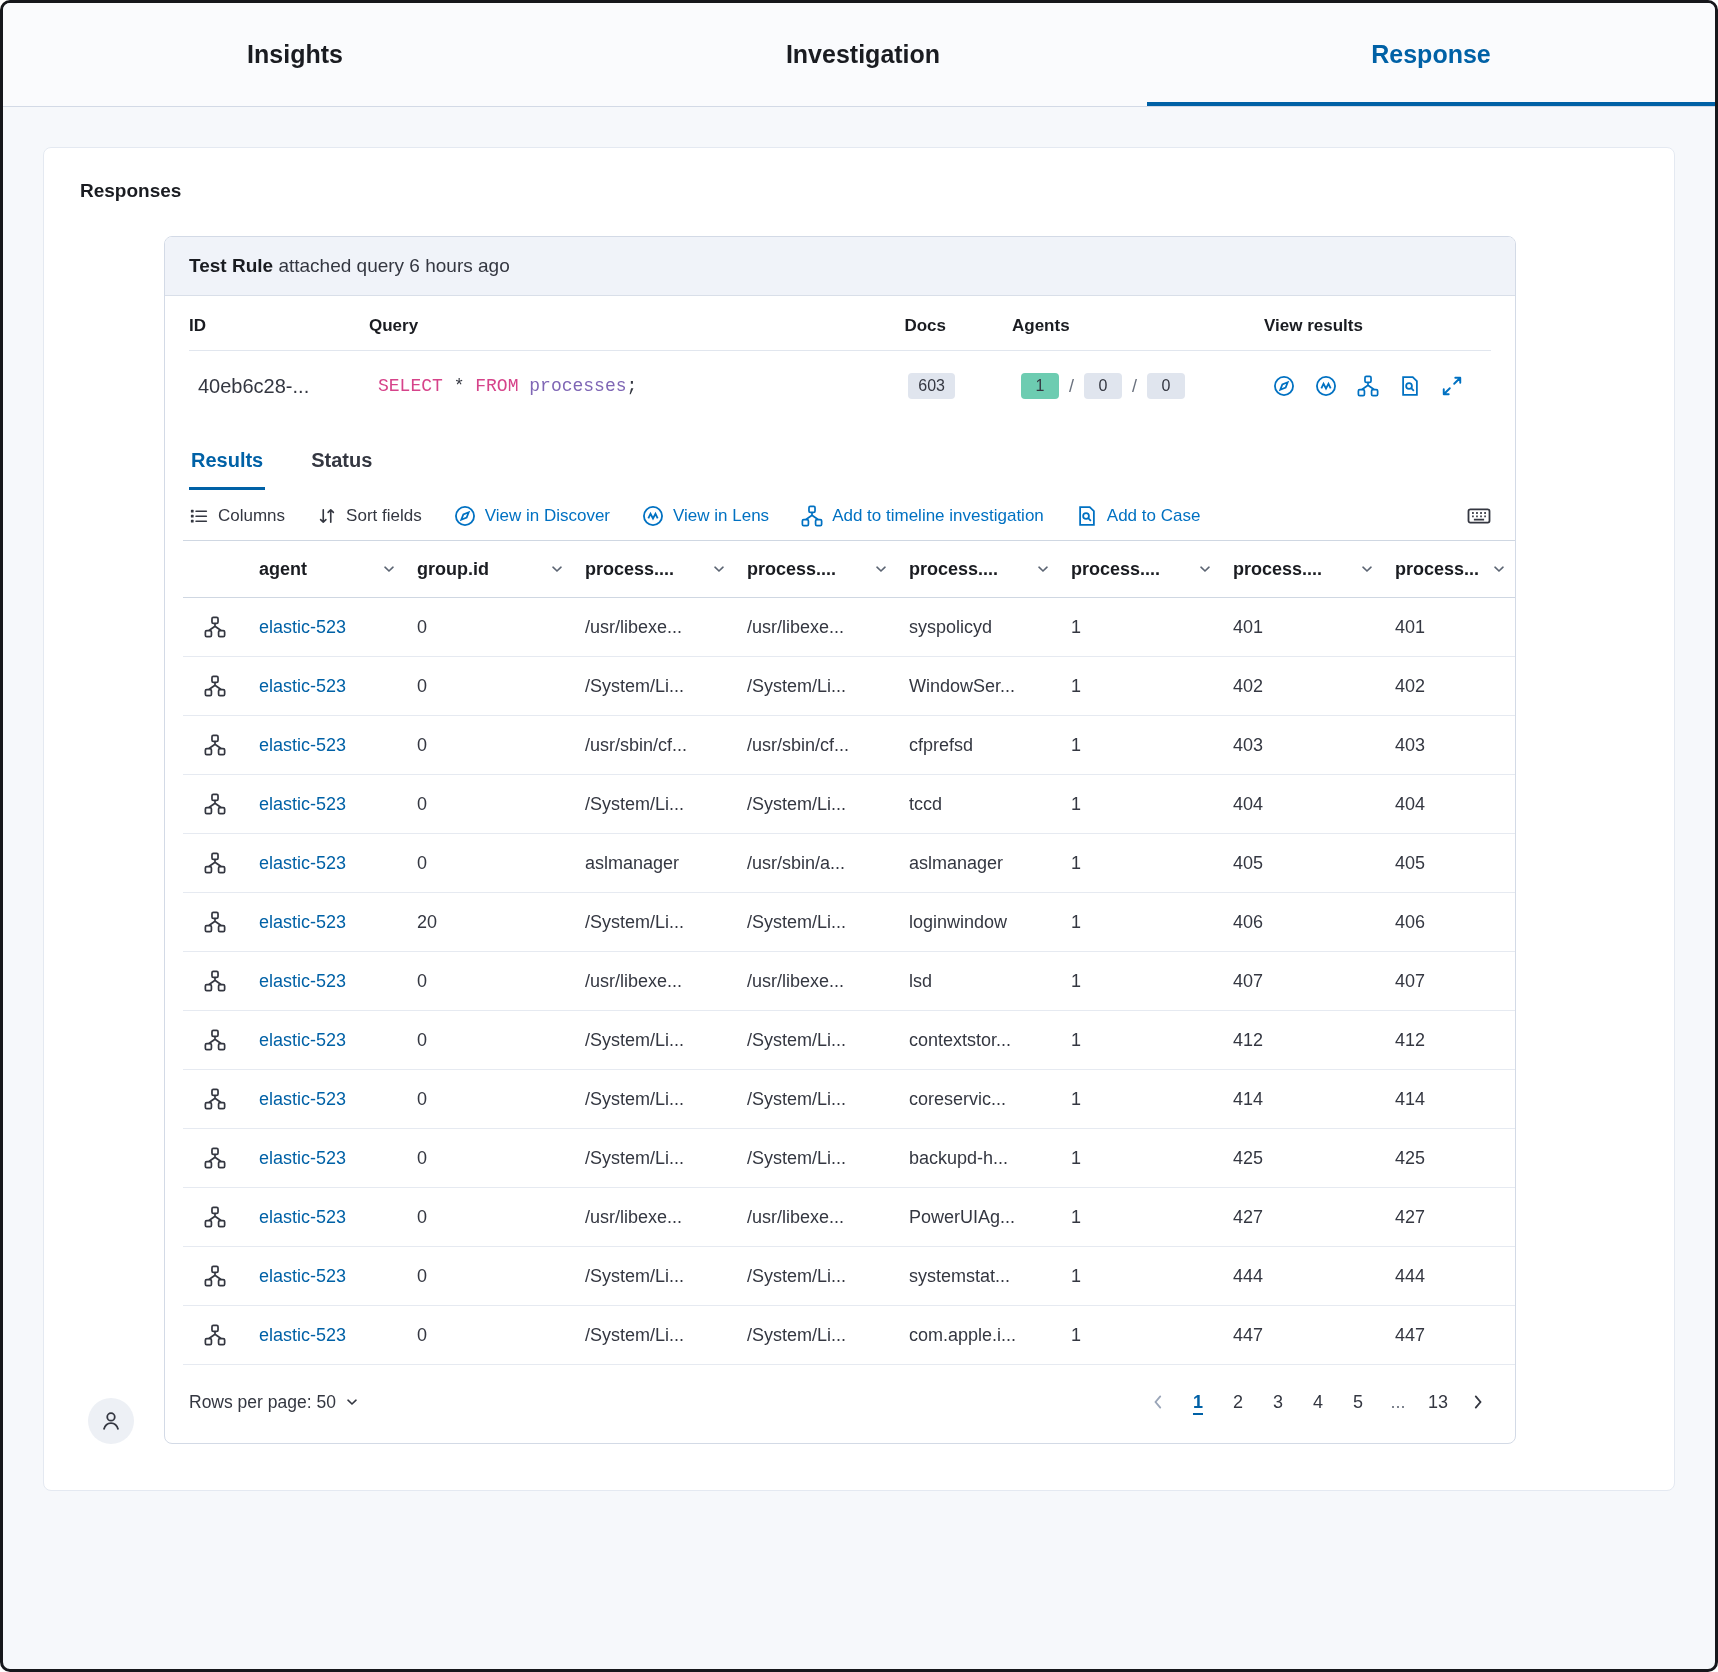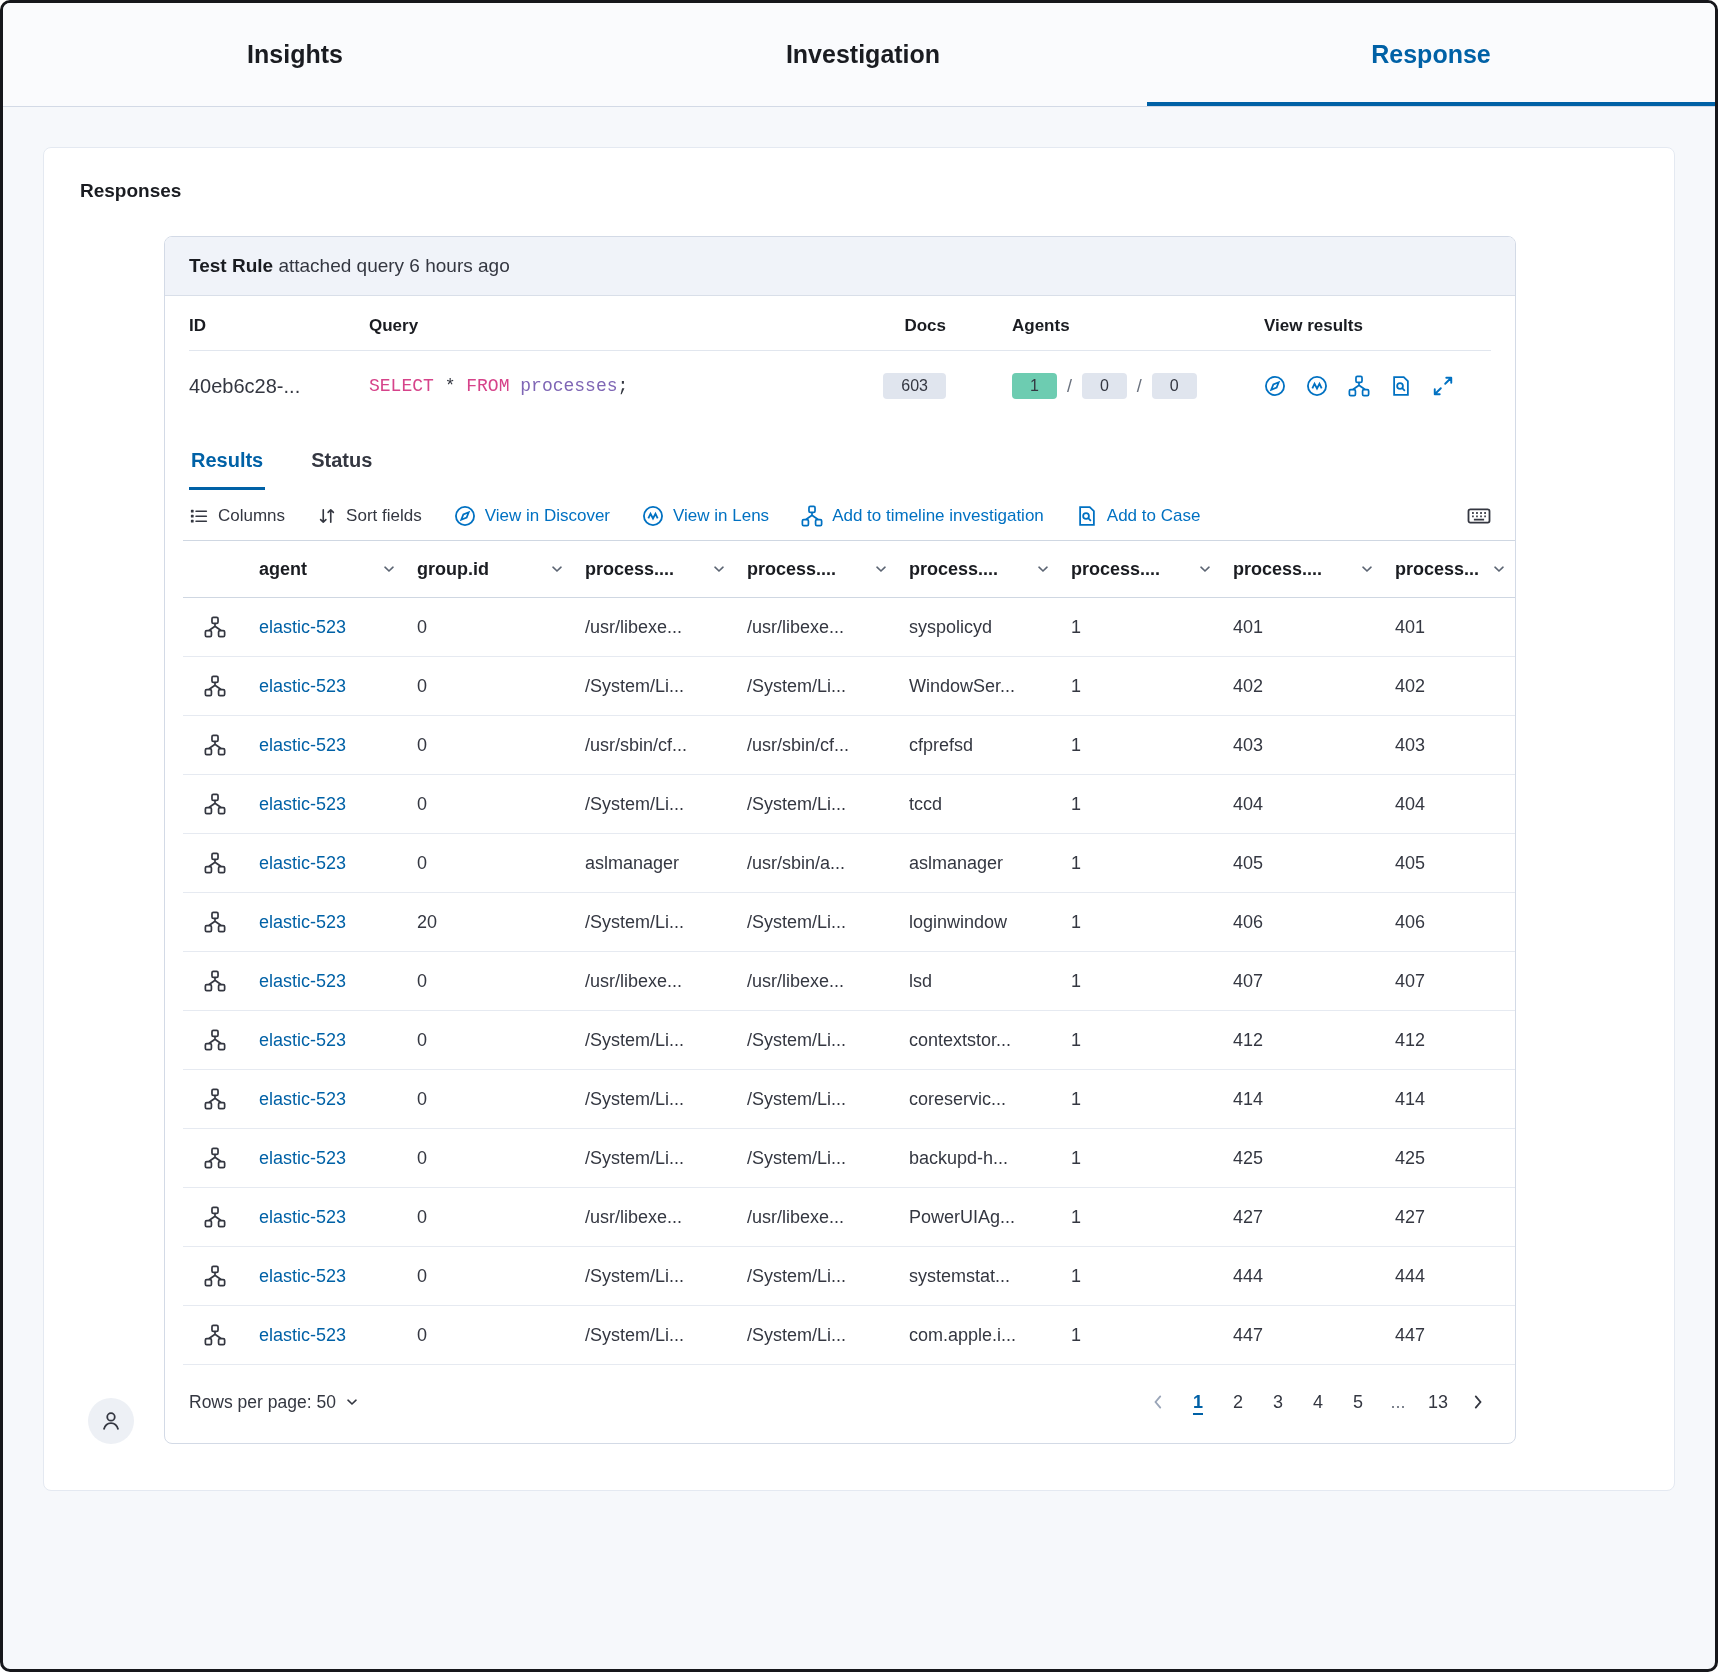--- a/index.html
+++ b/index.html
@@ -54,37 +54,37 @@
     font-size: 19px; color: #343741;
     border-bottom: 1px solid #d9dfe9;
   }
   .panel-header b { font-weight: 700; color: #1a1c21; }
   .meta { padding: 0 24px; }
   .meta-head, .meta-row { display: flex; align-items: center; }
   .meta-head {
     font-size: 17px; font-weight: 700; color: #1a1c21;
     padding: 20px 0 14px; border-bottom: 1px solid #e1e6ee;
   }
-  .meta-row { padding: 22px 0 26px; font-size: 20px; }
+  .meta-row { padding: 22px 0 26px; font-size: 20px; margin-left: 9px; }
   .m-id { width: 180px; }
   .m-query { width: 485px; }
   .m-docs { width: 92px; text-align: right; }
   .m-gap { width: 66px; }
   .m-agents { width: 252px; }
   .m-view { flex: 1; }
   .code {
     font-family: "Liberation Mono", "DejaVu Sans Mono", monospace;
     font-size: 18px;
   }
   .kw { color: var(--keyword, #d6438a); }
   .ident { color: var(--identifier, #7f66b5); }
   .punct { color: #343741; }
   .badge {
     display: inline-block; min-width: 38px; text-align: center;
-    padding: 4px 18px; border-radius: 4px;
+    padding: 4px 10px; border-radius: 4px;
     background: var(--badge_bg, #e0e5ee); color: #343741;
     font-size: 16px; font-weight: 500;
   }
   .badge.success { background: var(--success_badge, #6dccb1); }
   .agents-group { display: inline-flex; align-items: center; gap: 10px; }
   .agents-sep { color: #69707d; font-size: 18px; }
   .view-icons { display: flex; gap: 20px; align-items: center; color: var(--link, #0071c2); }
   .icon-btn { display: inline-flex; cursor: pointer; color: var(--link, #0071c2); }
   
   .sub-tabs { display: flex; gap: 44px; padding: 0 24px; }

